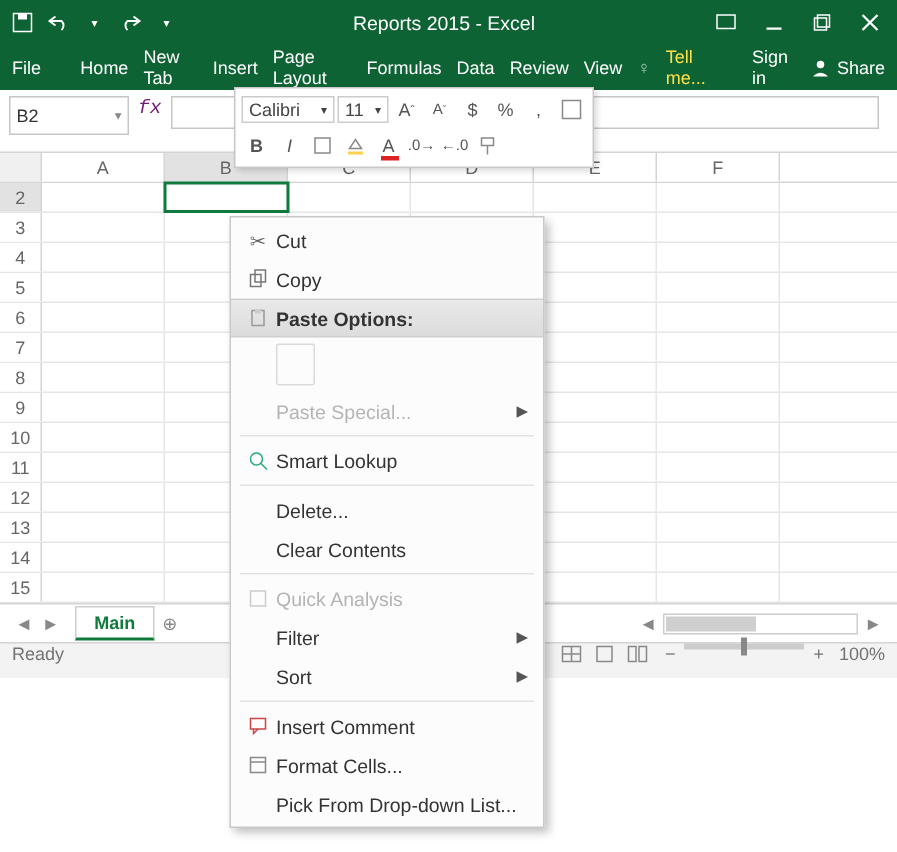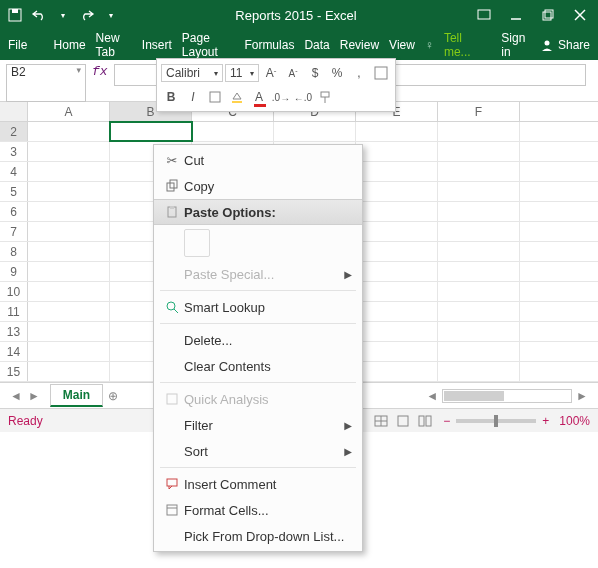--- a/index.html
+++ b/index.html
@@ -5,24 +5,24 @@
 * { box-sizing: border-box; margin: 0; padding: 0; font-family: "Segoe UI", Tahoma, sans-serif; }
 body { background: #fff; width: 598px; height: 568px; position: relative; overflow: hidden; }
 .titlebar { background: #0e6335; color: #fff; height: 30px; display: flex; align-items: center; padding: 0 6px; font-size: 12px; }
 .qat { display: flex; gap: 6px; align-items: center; }
 .qat .ic { width: 18px; height: 18px; display: flex; align-items: center; justify-content: center; }
 .titlebar .title { flex: 1; text-align: center; font-size: 13px; }
 .winctl { display: flex; gap: 8px; align-items: center; }
 .winctl .ic { width: 24px; height: 24px; display: flex; align-items: center; justify-content: center; font-size: 14px; }
 .ribbontabs { background: #0e6335; color: #fff; height: 30px; display: flex; align-items: center; padding: 0 8px; gap: 10px; font-size: 12px; }
 .ribbontabs span { cursor: default; }
-.tellme { color: #84cc16; }
+.tellme { color: #fde047; }
 .share { display: flex; align-items: center; gap: 4px; }
 .formula-area { border-bottom: 1px solid #d4d4d4; padding: 4px 6px 8px 6px; display: flex; align-items: flex-start; gap: 6px; background: #fff; position: relative; }
-.namebox { width: 80px; height: 38px; border: 1px solid #c6c6c6; font-size: 12px; padding: 0 4px; display: flex; align-items: flex-start; justify-content: space-between; color: #333; }
+.namebox { width: 80px; height: 26px; border: 1px solid #c6c6c6; font-size: 12px; padding: 0 4px; display: flex; align-items: center; justify-content: space-between; color: #333; }
 .fx { font-style: italic; font-size: 13px; color: #701a75; font-family: Liberation Mono, monospace; }
 .mini-toolbar { position: absolute; left: 156px; top: -2px; background: #fff; border: 1px solid #c8c8c8; box-shadow: 2px 2px 4px rgba(0,0,0,0.15); padding: 2px; z-index: 50; }
 .mini-toolbar .row { display: flex; align-items: center; gap: 2px; padding: 2px; font-size: 12px; color: #444; }
 .mini-toolbar .dd { border: 1px solid #ccc; padding: 1px 4px; display: flex; align-items: center; justify-content: space-between; }
 .mini-toolbar .btn { width: 20px; height: 20px; display: flex; align-items: center; justify-content: center; color: #555; }
 .formula-bar { flex:1; height: 22px; border: 1px solid #c6c6c6; margin-right: 6px; }
 .grid-wrap { position: relative; }
 .colhdr { display: flex; height: 20px; border-bottom: 1px solid #d4d4d4; font-size: 12px; color: #666; }
 .corner { width: 28px; border-right: 1px solid #d4d4d4; background: #f0f0f0; }
 .ch { width: 82px; border-right: 1px solid #d4d4d4; text-align: center; line-height: 20px; background: #fff; }
@@ -33,21 +33,21 @@
 .rh.sel { background: #e2e2e2; }
 .cell { width: 82px; border-right: 1px solid #e6e6e6; }
 .cell.sel { outline: 2px solid #0e7a3b; outline-offset: -1px; }
 .sheettabs { height: 26px; border-top: 1px solid #d4d4d4; display: flex; align-items: center; font-size: 12px; background: #fff; }
 .sheettabs .nav { display: flex; gap: 6px; padding: 0 10px; color: #888; }
 .tab { padding: 3px 12px; border: 1px solid #ccc; border-bottom: 2px solid #0e7a3b; font-weight: 600; color: #0e7a3b; background: #fff; }
 .addsheet { width: 20px; color: #888; text-align: center; }
 .scroll { flex:1; display:flex; align-items:center; gap:4px; justify-content:flex-end; padding-right:10px; color:#888; }
 .hscroll { height:14px; width: 130px; border:1px solid #ccc; position:relative; }
 .hscroll .thumb { position:absolute; left:1px; top:1px; height:10px; width:60px; background:#cfcfcf; }
-.status { height: 24px; border-top: 1px solid #d4d4d4; display: flex; align-items: center; font-size: 12px; color: #be185d; background: #f3f3f3; padding: 0 8px; }
+.status { height: 24px; border-top: 1px solid #d4d4d4; display: flex; font-size: 12px; color: #737373; background: #f3f3f3; padding: 0 8px; }
 .status .sp { flex:1; }
 .status .zoomtrack { width: 80px; height: 4px; background: #ccc; margin: 0 6px; position: relative; }
 .status .zoomtrack .knob { position:absolute; left: 38px; top:-4px; width: 4px; height: 12px; background: #888; }
 .context-menu { position: absolute; left: 153px; top: 144px; width: 210px; background: #fcfcfc; border: 1px solid #c8c8c8; box-shadow: 3px 3px 6px rgba(0,0,0,0.25); font-size: 13px; z-index: 40; padding: 2px 0; }
 .cm-item { display: flex; align-items: center; height: 26px; padding: 0 10px 0 6px; color: #333; cursor: default; }
 .cm-item.disabled { color: #b4b4b4; }
 .cm-item .cm-icon { width: 24px; display:flex; align-items:center; justify-content:center; color: #666; font-size: 13px; }
 .cm-item.disabled .cm-icon { color: #cfcfcf; }
 .cm-item .arrow { margin-left: auto; color: #555; font-size: 10px; }
 .cm-item.hover, .cm-item.highlight { background: linear-gradient(#e9e9e9,#dcdcdc); border-top:1px solid #cfcfcf; border-bottom:1px solid #cfcfcf; height:26px; }
@@ -280,20 +280,29 @@
         <div class="rh">10</div>
         <div class="cell"></div>
         <div class="cell"></div>
         <div class="cell"></div>
         <div class="cell"></div>
         <div class="cell"></div>
         <div class="cell"></div>
       </div>
       <div class="gridrow">
         <div class="rh">11</div>
+        <div class="cell"></div>
+        <div class="cell"></div>
+        <div class="cell"></div>
+        <div class="cell"></div>
+        <div class="cell"></div>
+        <div class="cell"></div>
+      </div>
+      <div class="gridrow">
+        <div class="rh">12</div>
         <div class="cell"></div>
         <div class="cell"></div>
         <div class="cell"></div>
         <div class="cell"></div>
         <div class="cell"></div>
         <div class="cell"></div>
       </div>
       <div class="gridrow">
         <div class="rh">13</div>
         <div class="cell"></div>

